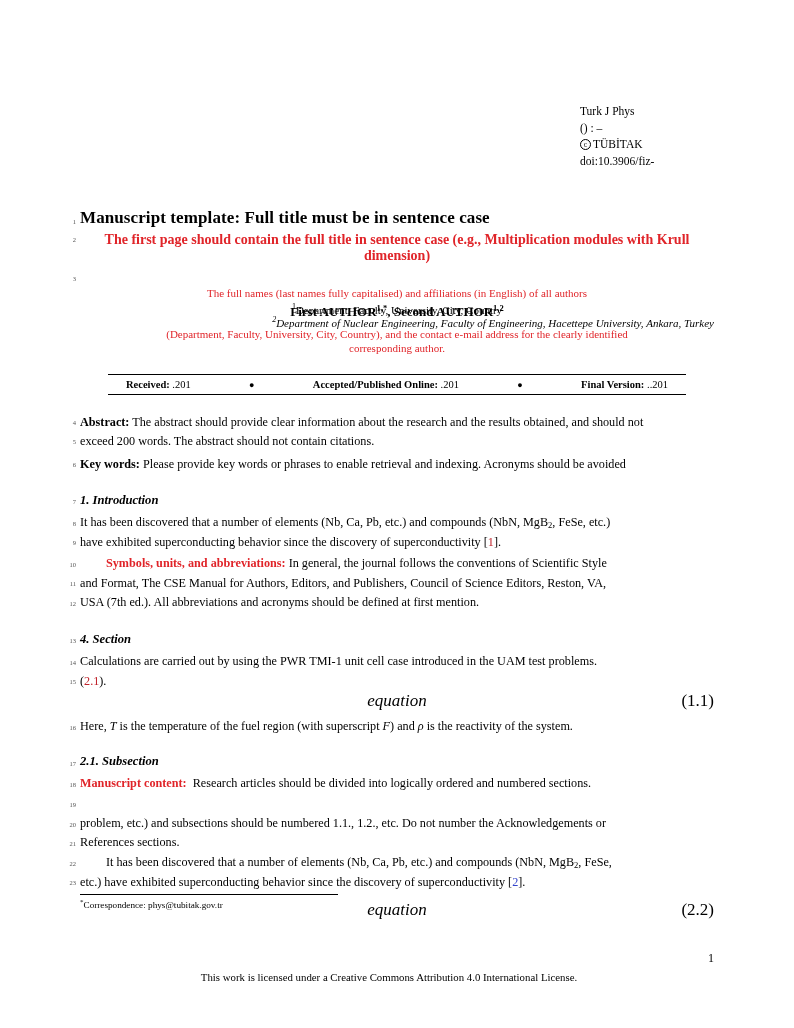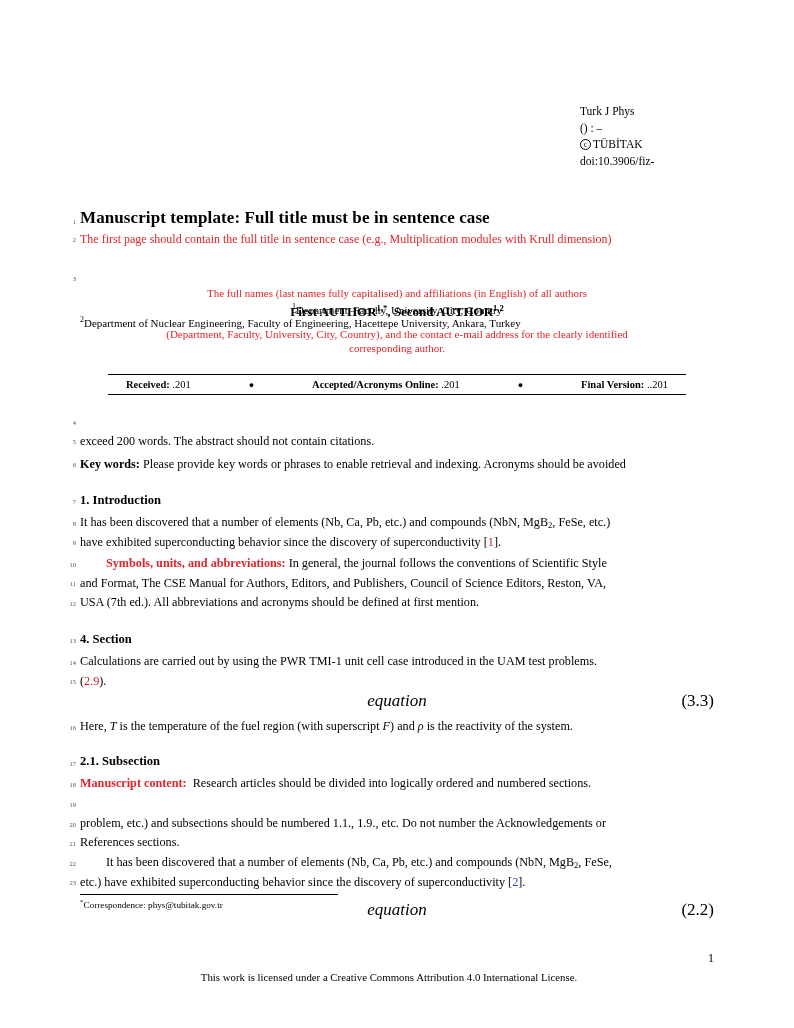--- a/index.html
+++ b/index.html
@@ -62,22 +62,23 @@
     text-align: left;
     font-size: 17px;
     font-weight: bold;
     letter-spacing: 0.1px;
   }
   .title-note {
     position: absolute;
     left: 80px;
     top: 232px;
     width: 634px;
-    font-size: 12px;
-    font-weight: normal;
+    text-align: center;
+    font-size: 14px;
+    font-weight: bold;
     color: #e02429;
   }
 
   .authors {
     position: absolute;
     left: 80px;
     top: 271px;
     width: 634px;
     text-align: center;
     font-size: 13px;
@@ -101,22 +102,23 @@
     top: 302px;
     width: 634px;
     text-align: center;
     font-size: 11px;
   }
   .affil2 {
     position: absolute;
     left: 80px;
     top: 315px;
     width: 634px;
-    text-align: left;
+    text-align: right;
     font-size: 11px;
+    font-style: italic;
   }
   .affil1 sup, .affil2 sup { font-size: 8px; }
   .affil-note {
     position: absolute;
     left: 110px;
     top: 328px;
     width: 574px;
     text-align: center;
     font-size: 11px;
     line-height: 13.5px;
@@ -151,20 +153,21 @@
     width: 634px;
     font-size: 12.2px;
     white-space: nowrap;
   }
   .redbold { color: #e02429; font-weight: bold; }
   .cite-red { color: #c0232b; }
   .cite-blue { color: #3344cc; }
   .secthead {
     font-weight: bold;
     font-size: 12.6px;
+    font-style: italic;
   }
   .indent { padding-left: 26px; }
   em.math { font-family: "Liberation Serif", serif; font-style: italic; }
 
   
   .eqrow {
     position: absolute;
     left: 80px;
     width: 634px;
     font-size: 17px;
@@ -256,53 +259,54 @@
   <div class="authors-note">The full names (last names fully capitalised) and affiliations (in English) of all authors</div>
   <div class="affil1"><sup>1</sup><span>Department, Faculty, University, City, Country</span></div>
   <div class="affil2"><sup>2</sup><span>Department of Nuclear Engineering, Faculty of Engineering, Hacettepe University, Ankara, Turkey</span></div>
   <div class="affil-note"><span>(Department, Faculty, University, City, Country), and the contact e-mail address for the clearly identified</span><br><span>corresponding author.</span></div>
 
   <div class="dates-wrap">
     <div class="rule-top"></div>
     <div class="dates-row">
       <span><b>Received:</b> <span>.201</span></span>
       <span class="bullet-sep">●</span>
-      <span><b>Accepted/Acronyms Online:</b> <span>.201</span></span>
+      <span><b>Accepted/Published Online:</b> <span>.201</span></span>
       <span class="bullet-sep">●</span>
       <span><b>Final Version:</b> <span>..201</span></span>
     </div>
     <div class="rule-bot"></div>
   </div>
 
+  <div class="body-line" style="top:415px"><b>Abstract:</b> <span>The abstract should provide clear information about the research and the results obtained, and should not</span></div>
   <div class="body-line" style="top:434px">exceed 200 words. The abstract should not contain citations.</div>
 
   <div class="body-line" style="top:457px"><b>Key words:</b> <span>Please provide key words or phrases to enable retrieval and indexing. Acronyms should be avoided</span></div>
 
   <div class="body-line secthead" style="top:493px">1. Introduction</div>
   <div class="body-line" style="top:515px"><span>It has been discovered that a number of elements (Nb, Ca, Pb, etc.) and compounds (NbN, MgB</span><sub>2</sub><span>, FeSe, etc.)</span></div>
   <div class="body-line" style="top:535px"><span>have exhibited superconducting behavior since the discovery of superconductivity [</span><span class="cite-red">1</span><span>].</span></div>
 
   <div class="body-line" style="top:576px">and Format, The CSE Manual for Authors, Editors, and Publishers, Council of Science Editors, Reston, VA,</div>
   <div class="body-line" style="top:556px"><span class="indent"></span><span class="redbold">Symbols, units, and abbreviations:</span> <span>In general, the journal follows the conventions of Scientific Style</span></div>
   <div class="body-line" style="top:595px">USA (7th ed.). All abbreviations and acronyms should be defined at first mention.</div>
 
   <div class="body-line secthead" style="top:632px">4. Section</div>
   <div class="body-line" style="top:654px">Calculations are carried out by using the PWR TMI-1 unit cell case introduced in the UAM test problems.</div>
-  <div class="body-line" style="top:674px"><span>(</span><span class="cite-red">2.9</span><span>).</span></div>
+  <div class="body-line" style="top:674px"><span>(</span><span class="cite-red">2.1</span><span>).</span></div>
 
   <div class="eqrow" style="top:691px">
     <div class="eqtext">equation</div>
-    <div class="eqnum">(3.3)</div>
+    <div class="eqnum">(1.1)</div>
   </div>
 
   <div class="body-line" style="top:719px"><span>Here, </span><em class="math">T</em><span> is the temperature of the fuel region (with superscript </span><em class="math">F</em><span>) and </span><em class="math">ρ</em><span> is the reactivity of the system.</span></div>
 
   <div class="body-line secthead" style="top:754px">2.1. Subsection</div>
   <div class="body-line" style="top:776px"><span class="redbold">Manuscript content:</span>&nbsp; <span>Research articles should be divided into logically ordered and numbered sections.</span></div>
-  <div class="body-line" style="top:816px">problem, etc.)  and subsections should be numbered 1.1., 1.9., etc.  Do not number the Acknowledgements or</div>
+  <div class="body-line" style="top:816px">problem, etc.)  and subsections should be numbered 1.1., 1.2., etc.  Do not number the Acknowledgements or</div>
   <div class="body-line" style="top:835px">References sections.</div>
 
   <div class="body-line" style="top:855px"><span class="indent"></span><span>It has been discovered that a number of elements (Nb, Ca, Pb, etc.) and compounds (NbN, MgB</span><sub>2</sub><span>, FeSe,</span></div>
   <div class="body-line" style="top:875px"><span>etc.) have exhibited superconducting behavior since the discovery of superconductivity [</span><span class="cite-blue">2</span><span>].</span></div>
 
   <div class="eqrow" style="top:900px">
     <div class="eqtext">equation</div>
     <div class="eqnum">(2.2)</div>
   </div>
 

